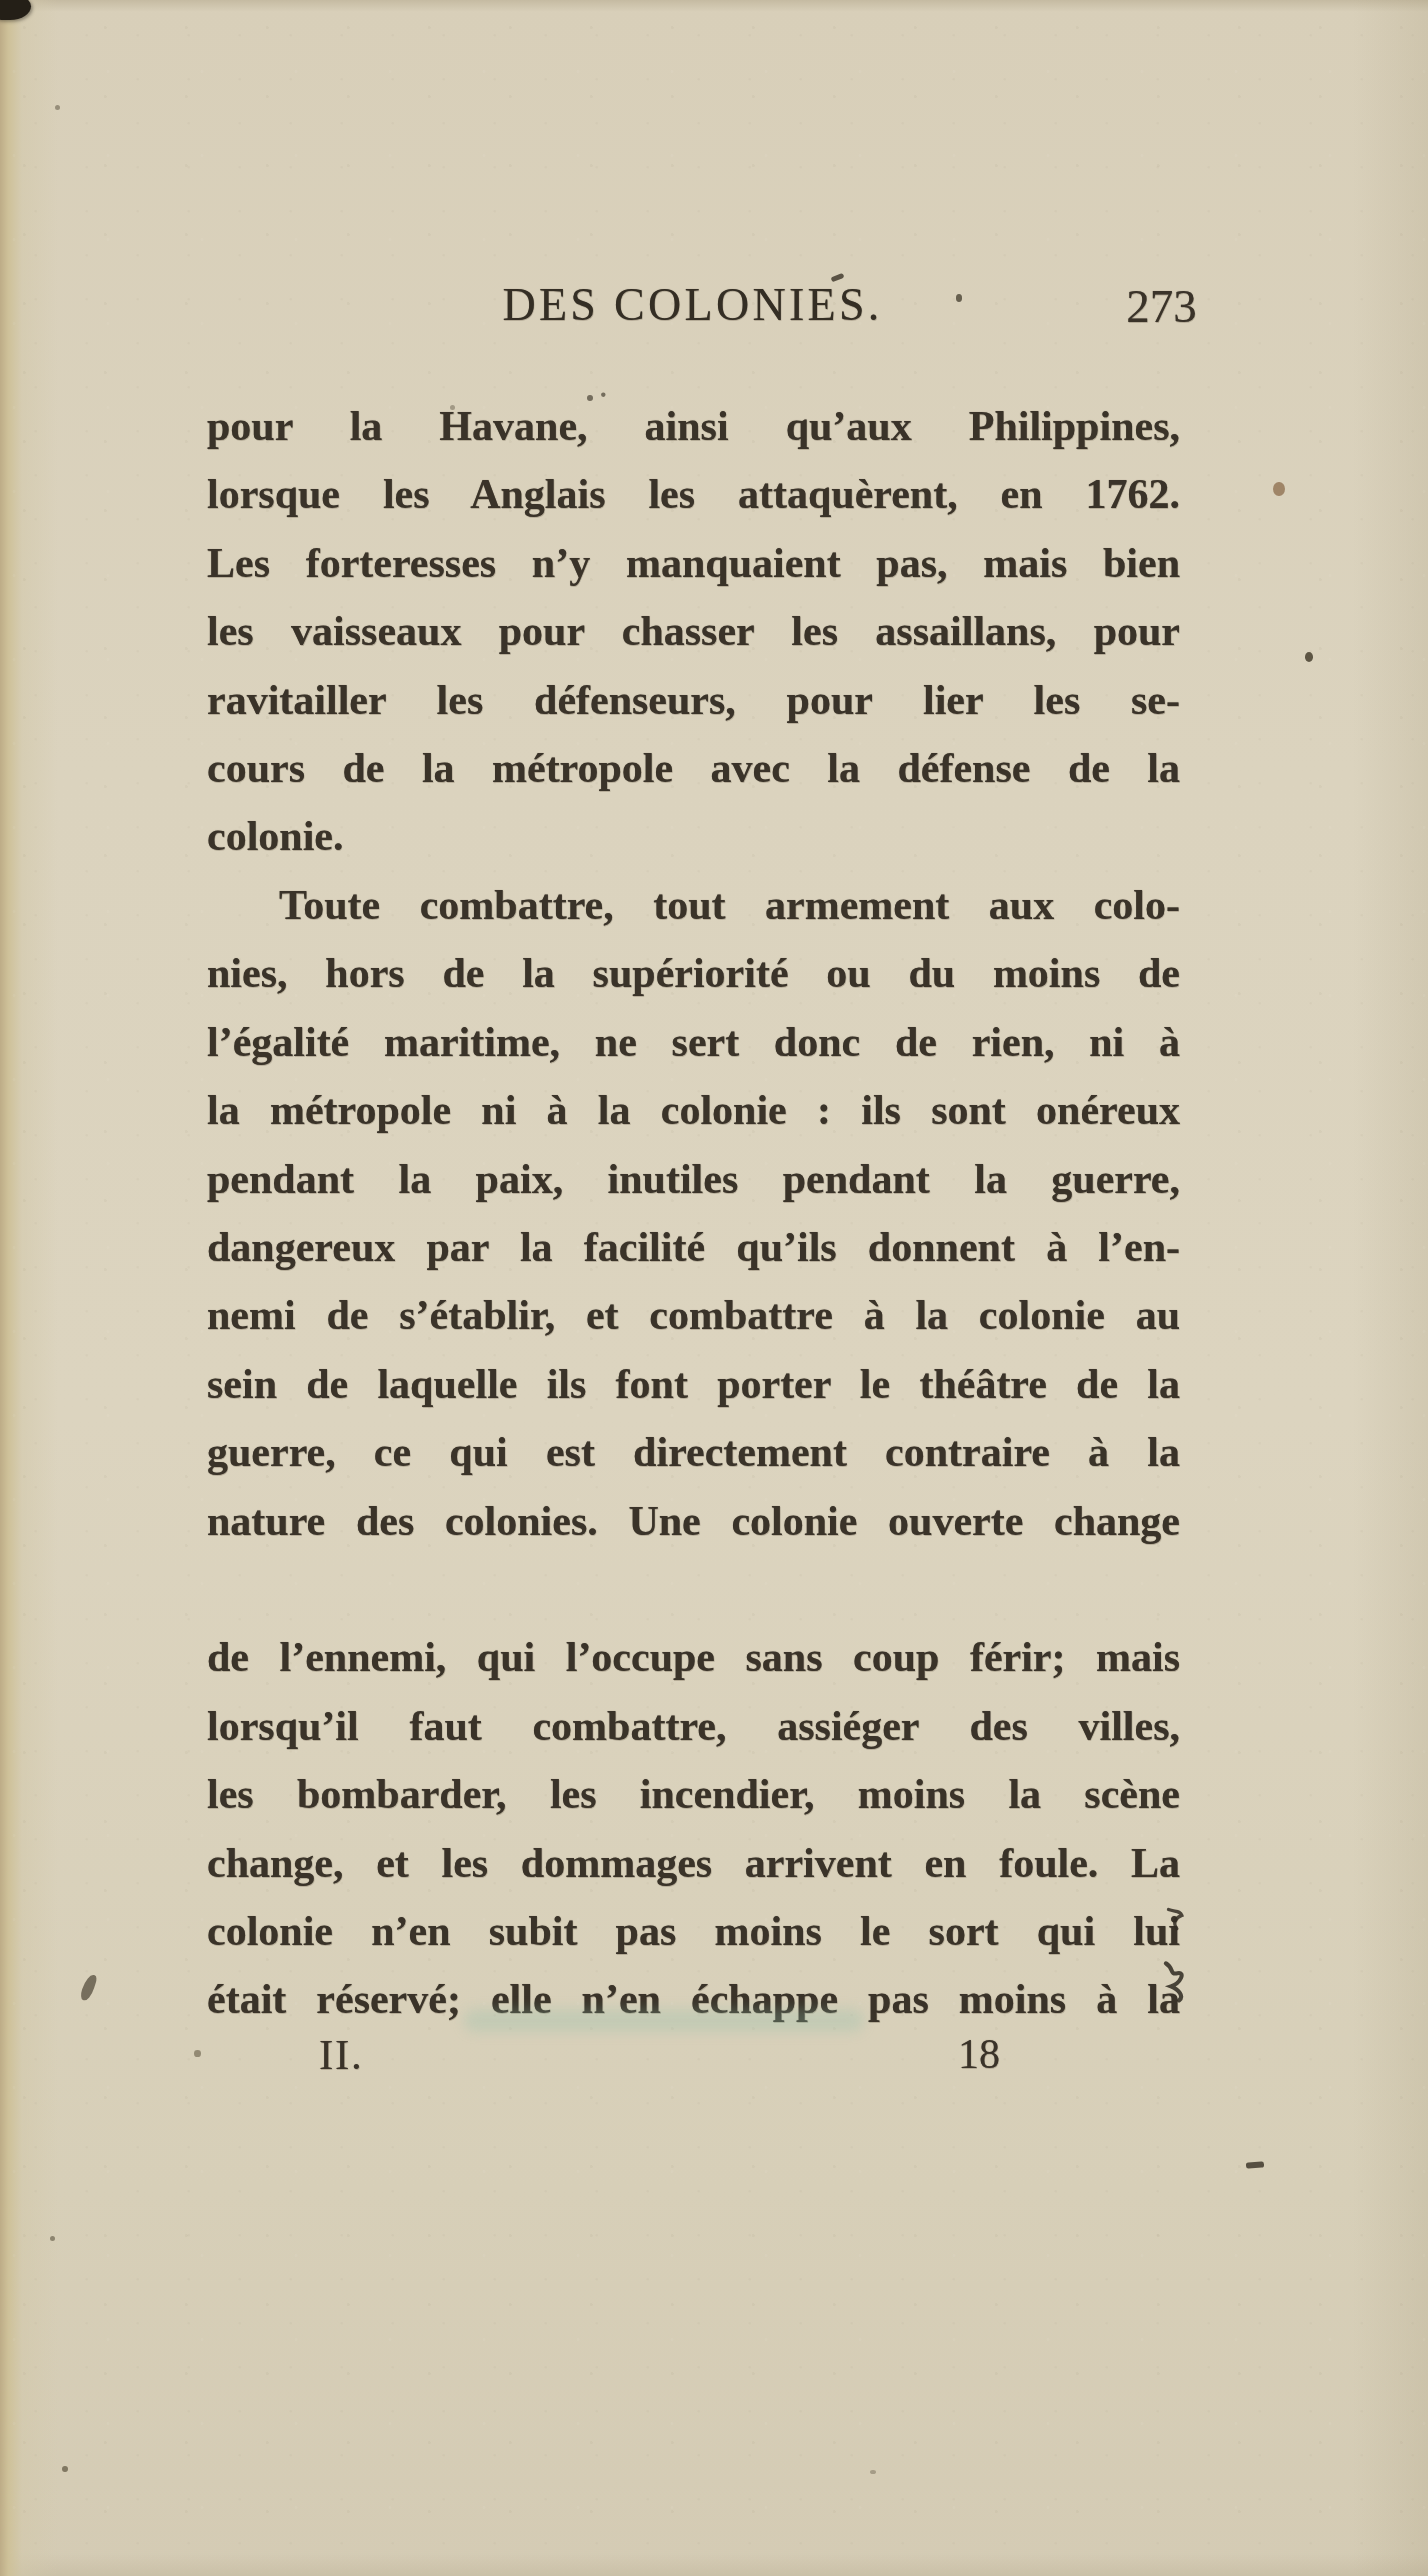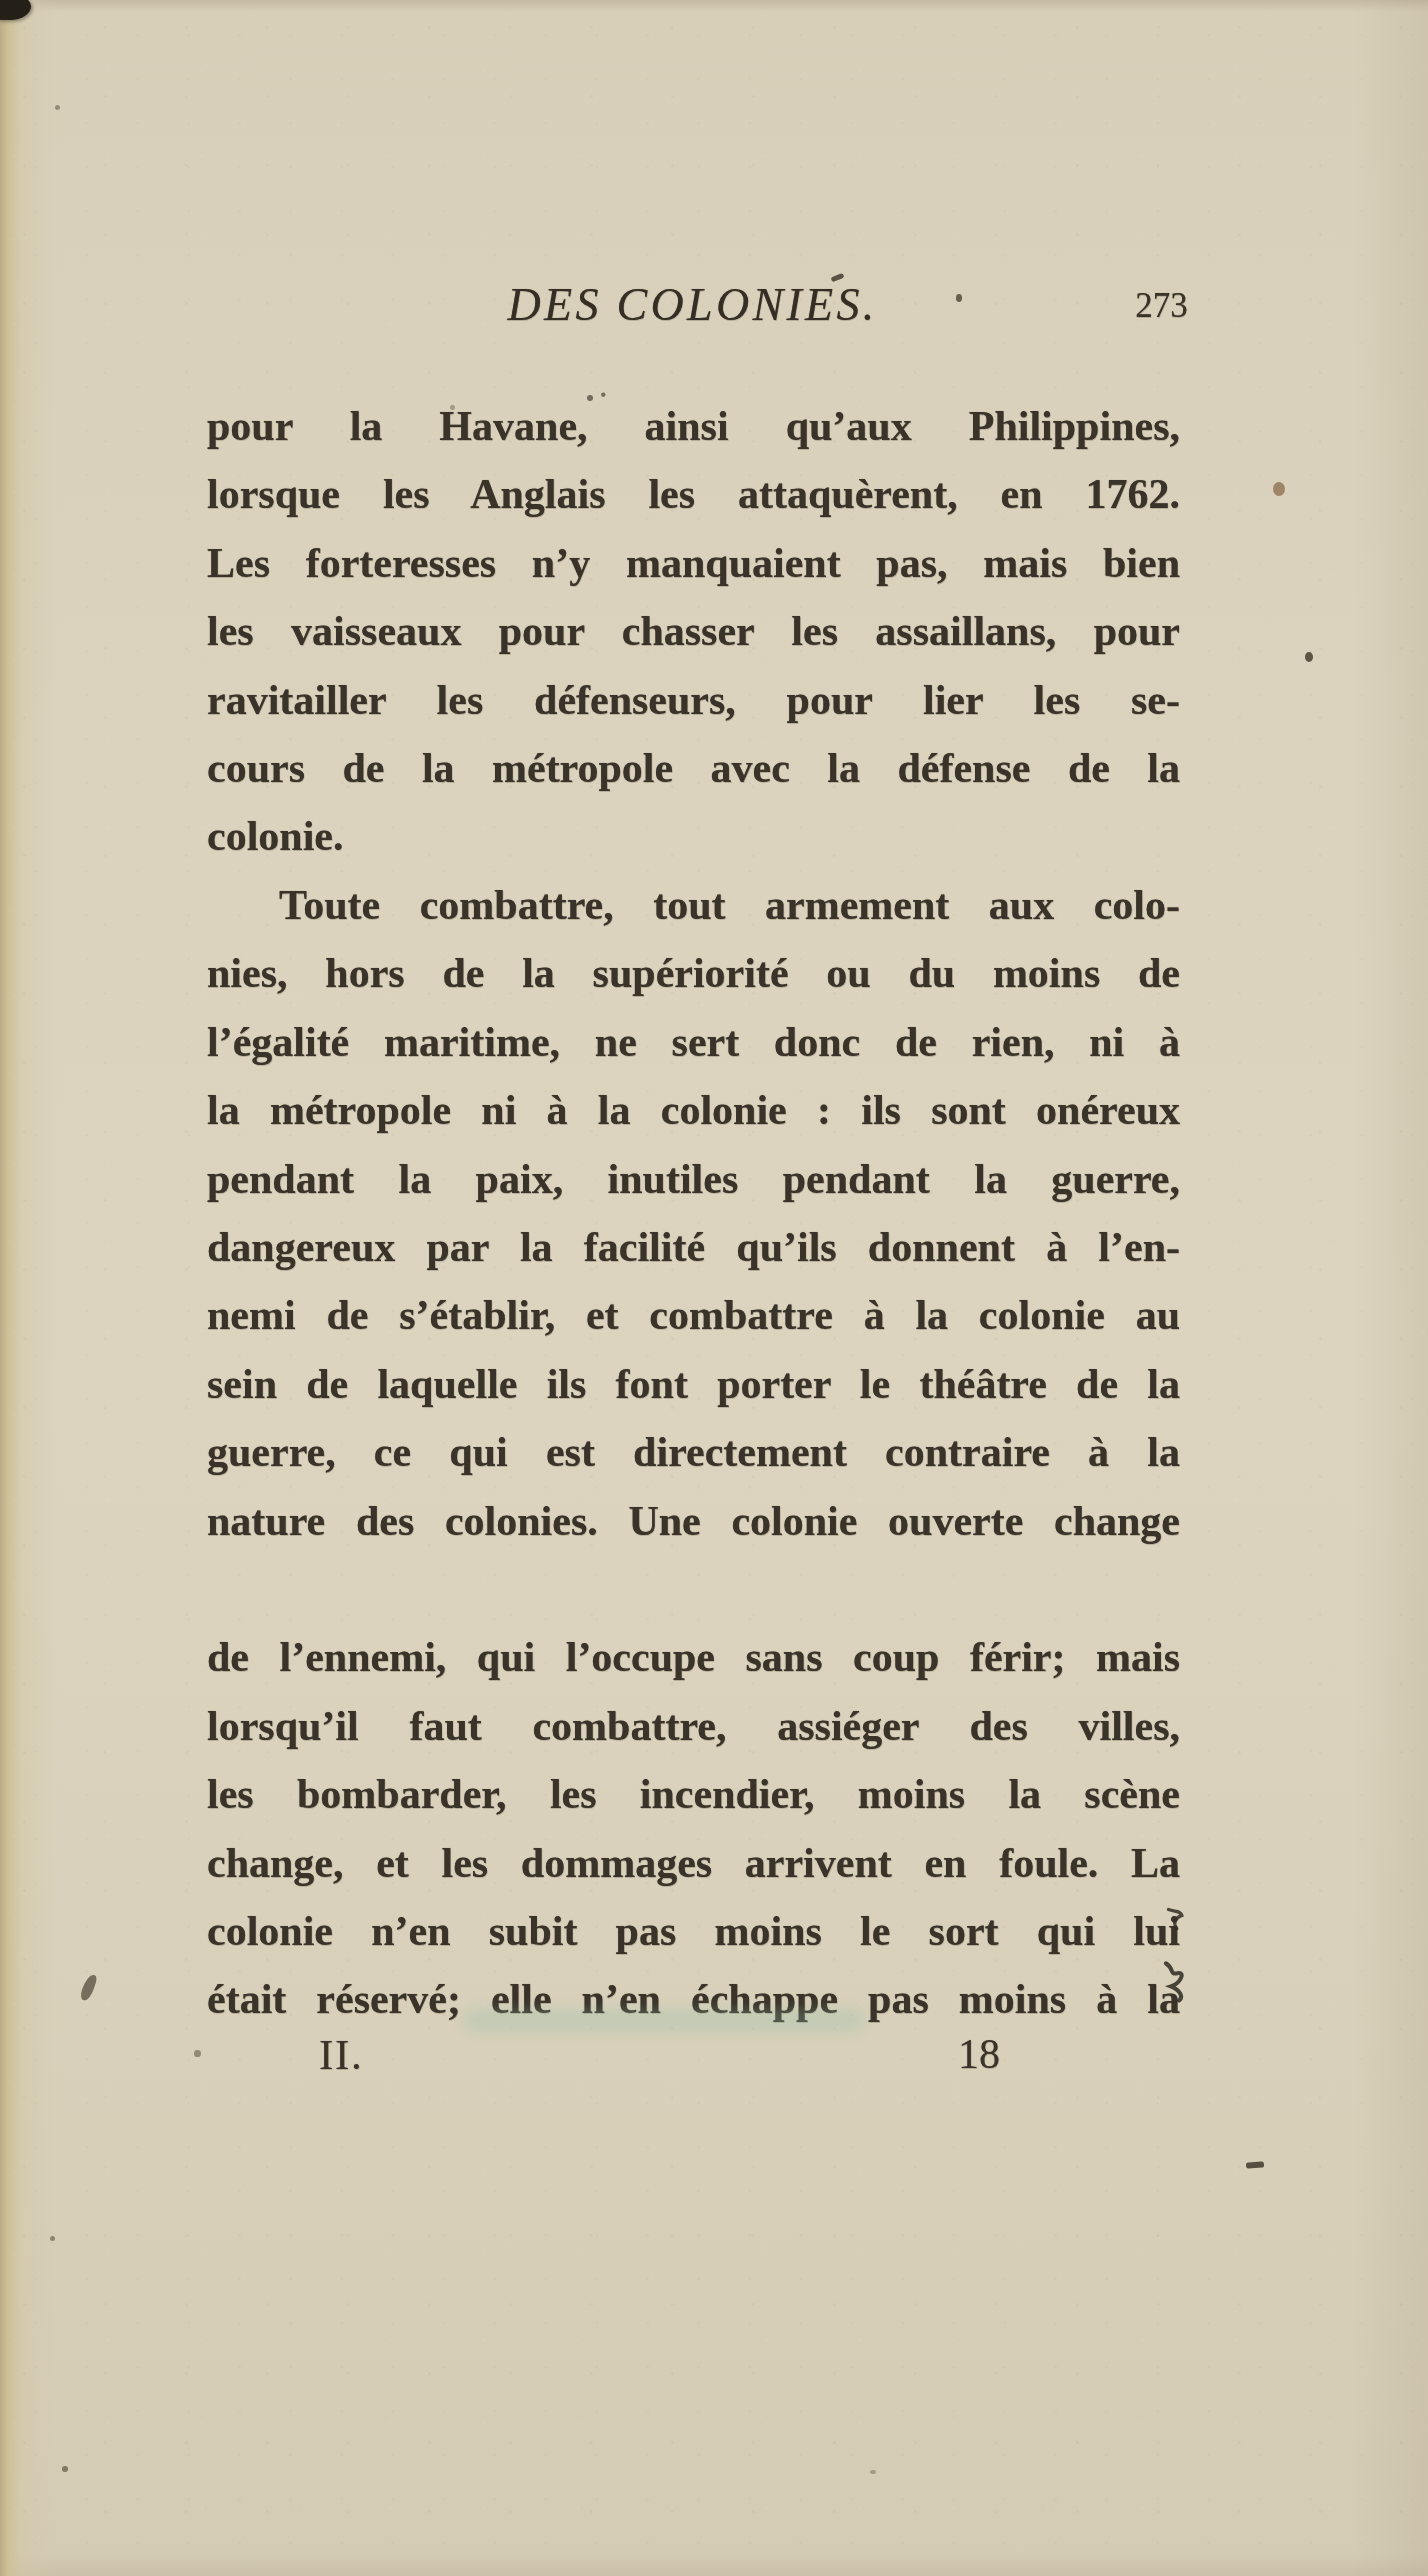--- a/index.html
+++ b/index.html
@@ -23,25 +23,25 @@
       linear-gradient(180deg, #d8cfb9 0%, #dbd3be 30%, #dcd4bf 55%, #d7cfb8 85%, #d4cbb4 100%);
     background-size: 81px 69px, 51px 44px, 94px 84px, 100% 100%, 100% 100%, 100% 100%, 100% 100%, 100% 100%;
   }
   .txt{
     position:absolute;
     text-shadow: 0 0 0.8px rgba(52,45,35,0.55), 0.6px 0.8px 0.4px rgba(80,70,52,0.22);
   }
   .header-title{
     left:434px; top:274px; width:517px; height:62px;
     line-height:62px; font-size:46px; letter-spacing:3.3px;
-    text-align:center; color:#342e24;font-style:italic;
+    text-align:center; color:#342e24;
   }
   .page-number{
     left:1103px; top:277px; width:117px; height:58px;
-    line-height:58px; font-size:35px; text-align:center;
+    line-height:58px; font-size:47px; text-align:center;
   }
   .line{
     left:207px; width:973px; height:68px;
     line-height:68px; font-size:42px;
     text-align:justify; text-align-last:justify;
     word-spacing:1.7px;
     font-weight:bold;
   }
   .line.indent{ left:279px; width:901px; }
   .line.flush-left{ text-align:left; text-align-last:left; }

